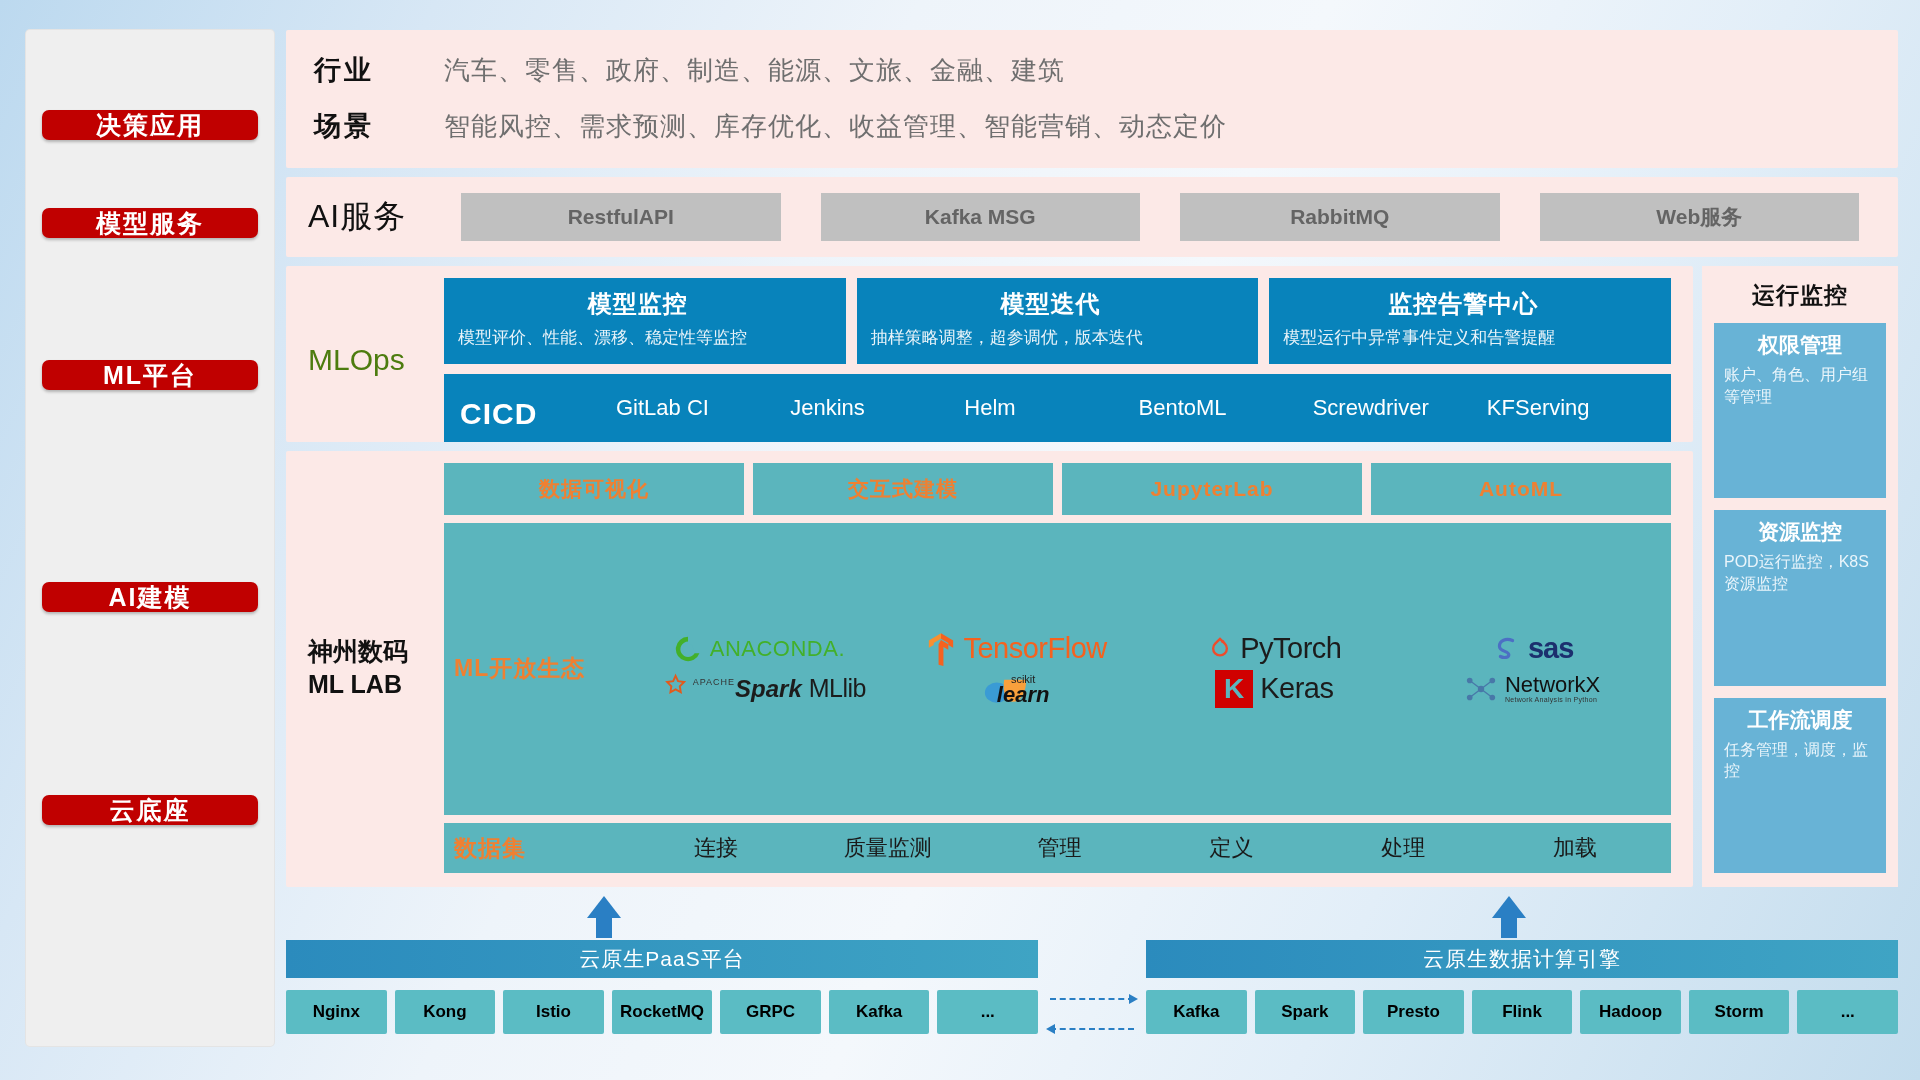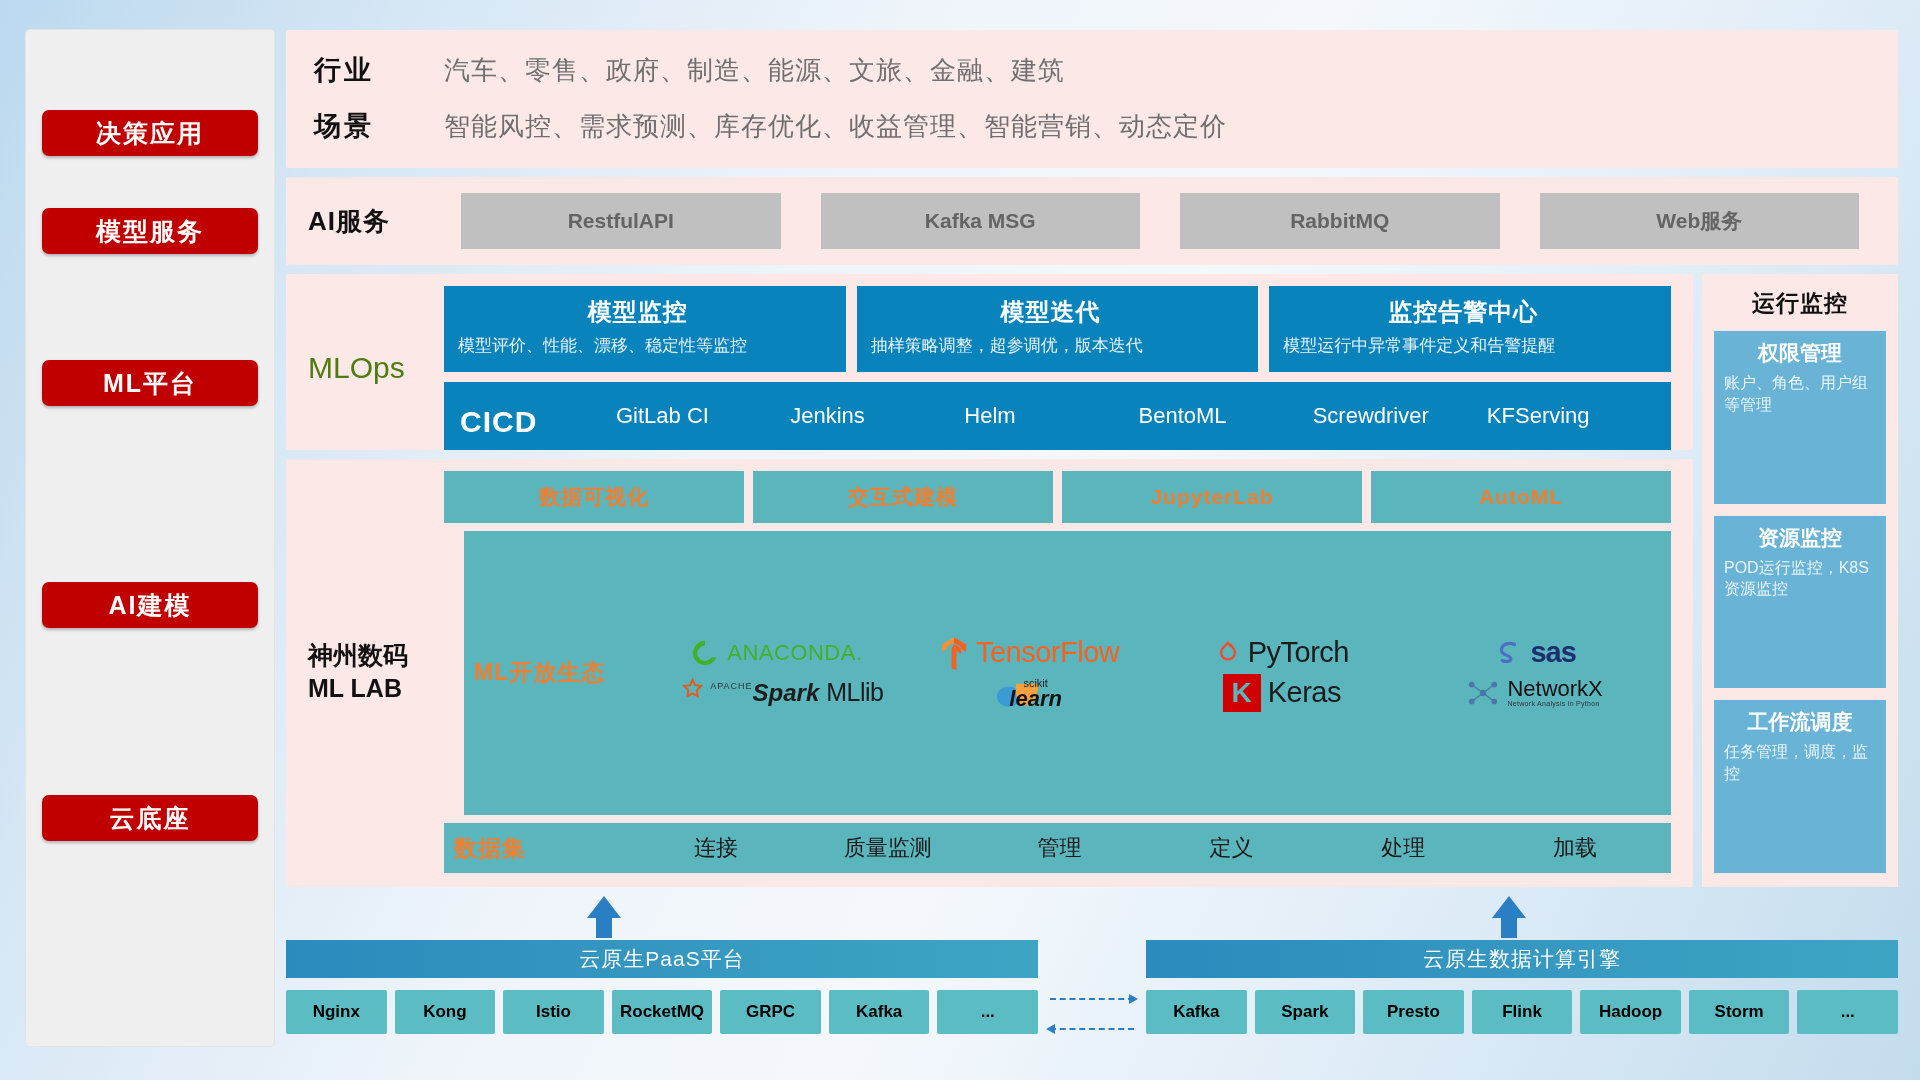--- a/index.html
+++ b/index.html
@@ -11,44 +11,44 @@
   }
   .page { position: absolute; inset: 0; display: flex; padding: 30px 22px 34px 26px; }
 
   
   .rail {
     width: 248px; background: #efefef; border-radius: 4px;
     position: relative; flex: none; margin-right: 12px;
     box-shadow: 0 0 0 1px #e4e4e4;
   }
   .rail-badge {
-    position: absolute; left: 16px; width: 216px; height: 46px;
+    position: absolute; left: 16px; width: 216px; height: 30px;
     background: #c00000; border-radius: 7px; color: #fff;
     display: flex; align-items: center; justify-content: center;
     font-weight: bold; font-size: 25px; letter-spacing: 2px;
     box-shadow: 0 2px 3px rgba(0,0,0,.25);
   }
 
   
   .stack { flex: 1; display: flex; flex-direction: column; gap: 9px; min-width: 0; }
 
   .band { background: #fce9e7; border-radius: 2px; }
 
   
   .b1 { padding: 22px 28px 24px 28px; display: flex; flex-direction: column; gap: 20px; }
   .b1row { display: flex; align-items: center; }
   .b1label { width: 130px; flex: none; font-weight: bold; font-size: 27px; color: #111; letter-spacing: 3px; }
   .b1text { font-size: 26px; color: #6f6f6f; letter-spacing: 1px; }
 
   
   .b2 { padding: 16px 22px; display: flex; align-items: center; }
-  .b2label { width: 136px; flex: none; font-weight: bold; font-size: 26px; color: #111; letter-spacing: 1px; }
+  .b2label { width: 136px; flex: none; font-weight: normal; font-size: 32px; color: #111; letter-spacing: 1px; }
   .b2items { flex: 1; display: flex; gap: 6px; justify-content: space-between; }
   .svc-chip {
-    flex: 1; height: 56px; background: #c0c0c0; color: #646464;
+    flex: 1; height: 48px; background: #c0c0c0; color: #646464;
     display: flex; align-items: center; justify-content: center;
     font-size: 21px; font-weight: bold; margin: 0 17px;
   }
 
   
   .mid { display: flex; gap: 9px; flex: 1; min-height: 0; }
   .mid-left { flex: 1; display: flex; flex-direction: column; gap: 9px; min-width: 0; }
 
   
   .b3 { padding: 12px 22px 0 22px; display: flex; }
@@ -68,21 +68,21 @@
 
   
   .b4 { padding: 12px 22px 14px 22px; display: flex; flex: 1; min-height: 0; }
   .b4label { width: 136px; flex: none; display: flex; align-items: center;
              font-weight: bold; font-size: 25px; color: #111; line-height: 1.3; }
   .b4right { flex: 1; display: flex; flex-direction: column; gap: 8px; min-width: 0; }
   .tool-row { display: flex; gap: 9px; }
   .tool-chip { flex: 1; height: 52px; background: #5bb5bd; color: #ef8032;
                display: flex; align-items: center; justify-content: center;
                font-size: 21px; font-weight: bold; letter-spacing: 1px; }
-  .eco { background: #5bb5bd; display: flex; align-items: center; padding: 12px 10px; flex: 1; min-height: 0; margin-left: 20px; }
+  .eco { background: #5bb5bd; display: flex; align-items: center; padding: 12px 10px; flex: 1; min-height: 0; }
   .eco-label { width: 176px; flex: none; color: #ef8032; font-size: 23px; font-weight: bold; letter-spacing: 1px; }
   .eco-logos { flex: 1; display: grid; grid-template-columns: repeat(4, 1fr); grid-template-rows: 1fr 1fr;
                align-items: center; justify-items: center; row-gap: 2px; }
   .logo { display: flex; align-items: center; gap: 7px; }
   .logo-txt { font-size: 29px; letter-spacing: -0.5px; }
   .ds-row { background: #5bb5bd; height: 50px; display: flex; align-items: center; padding: 0 10px; }
   .ds-label { width: 176px; flex: none; color: #ef8032; font-size: 23px; font-weight: bold; letter-spacing: 1px; }
   .ds-items { flex: 1; display: flex; }
   .ds-item { flex: 1; text-align: center; font-size: 22px; color: #1a1a1a; }
 

